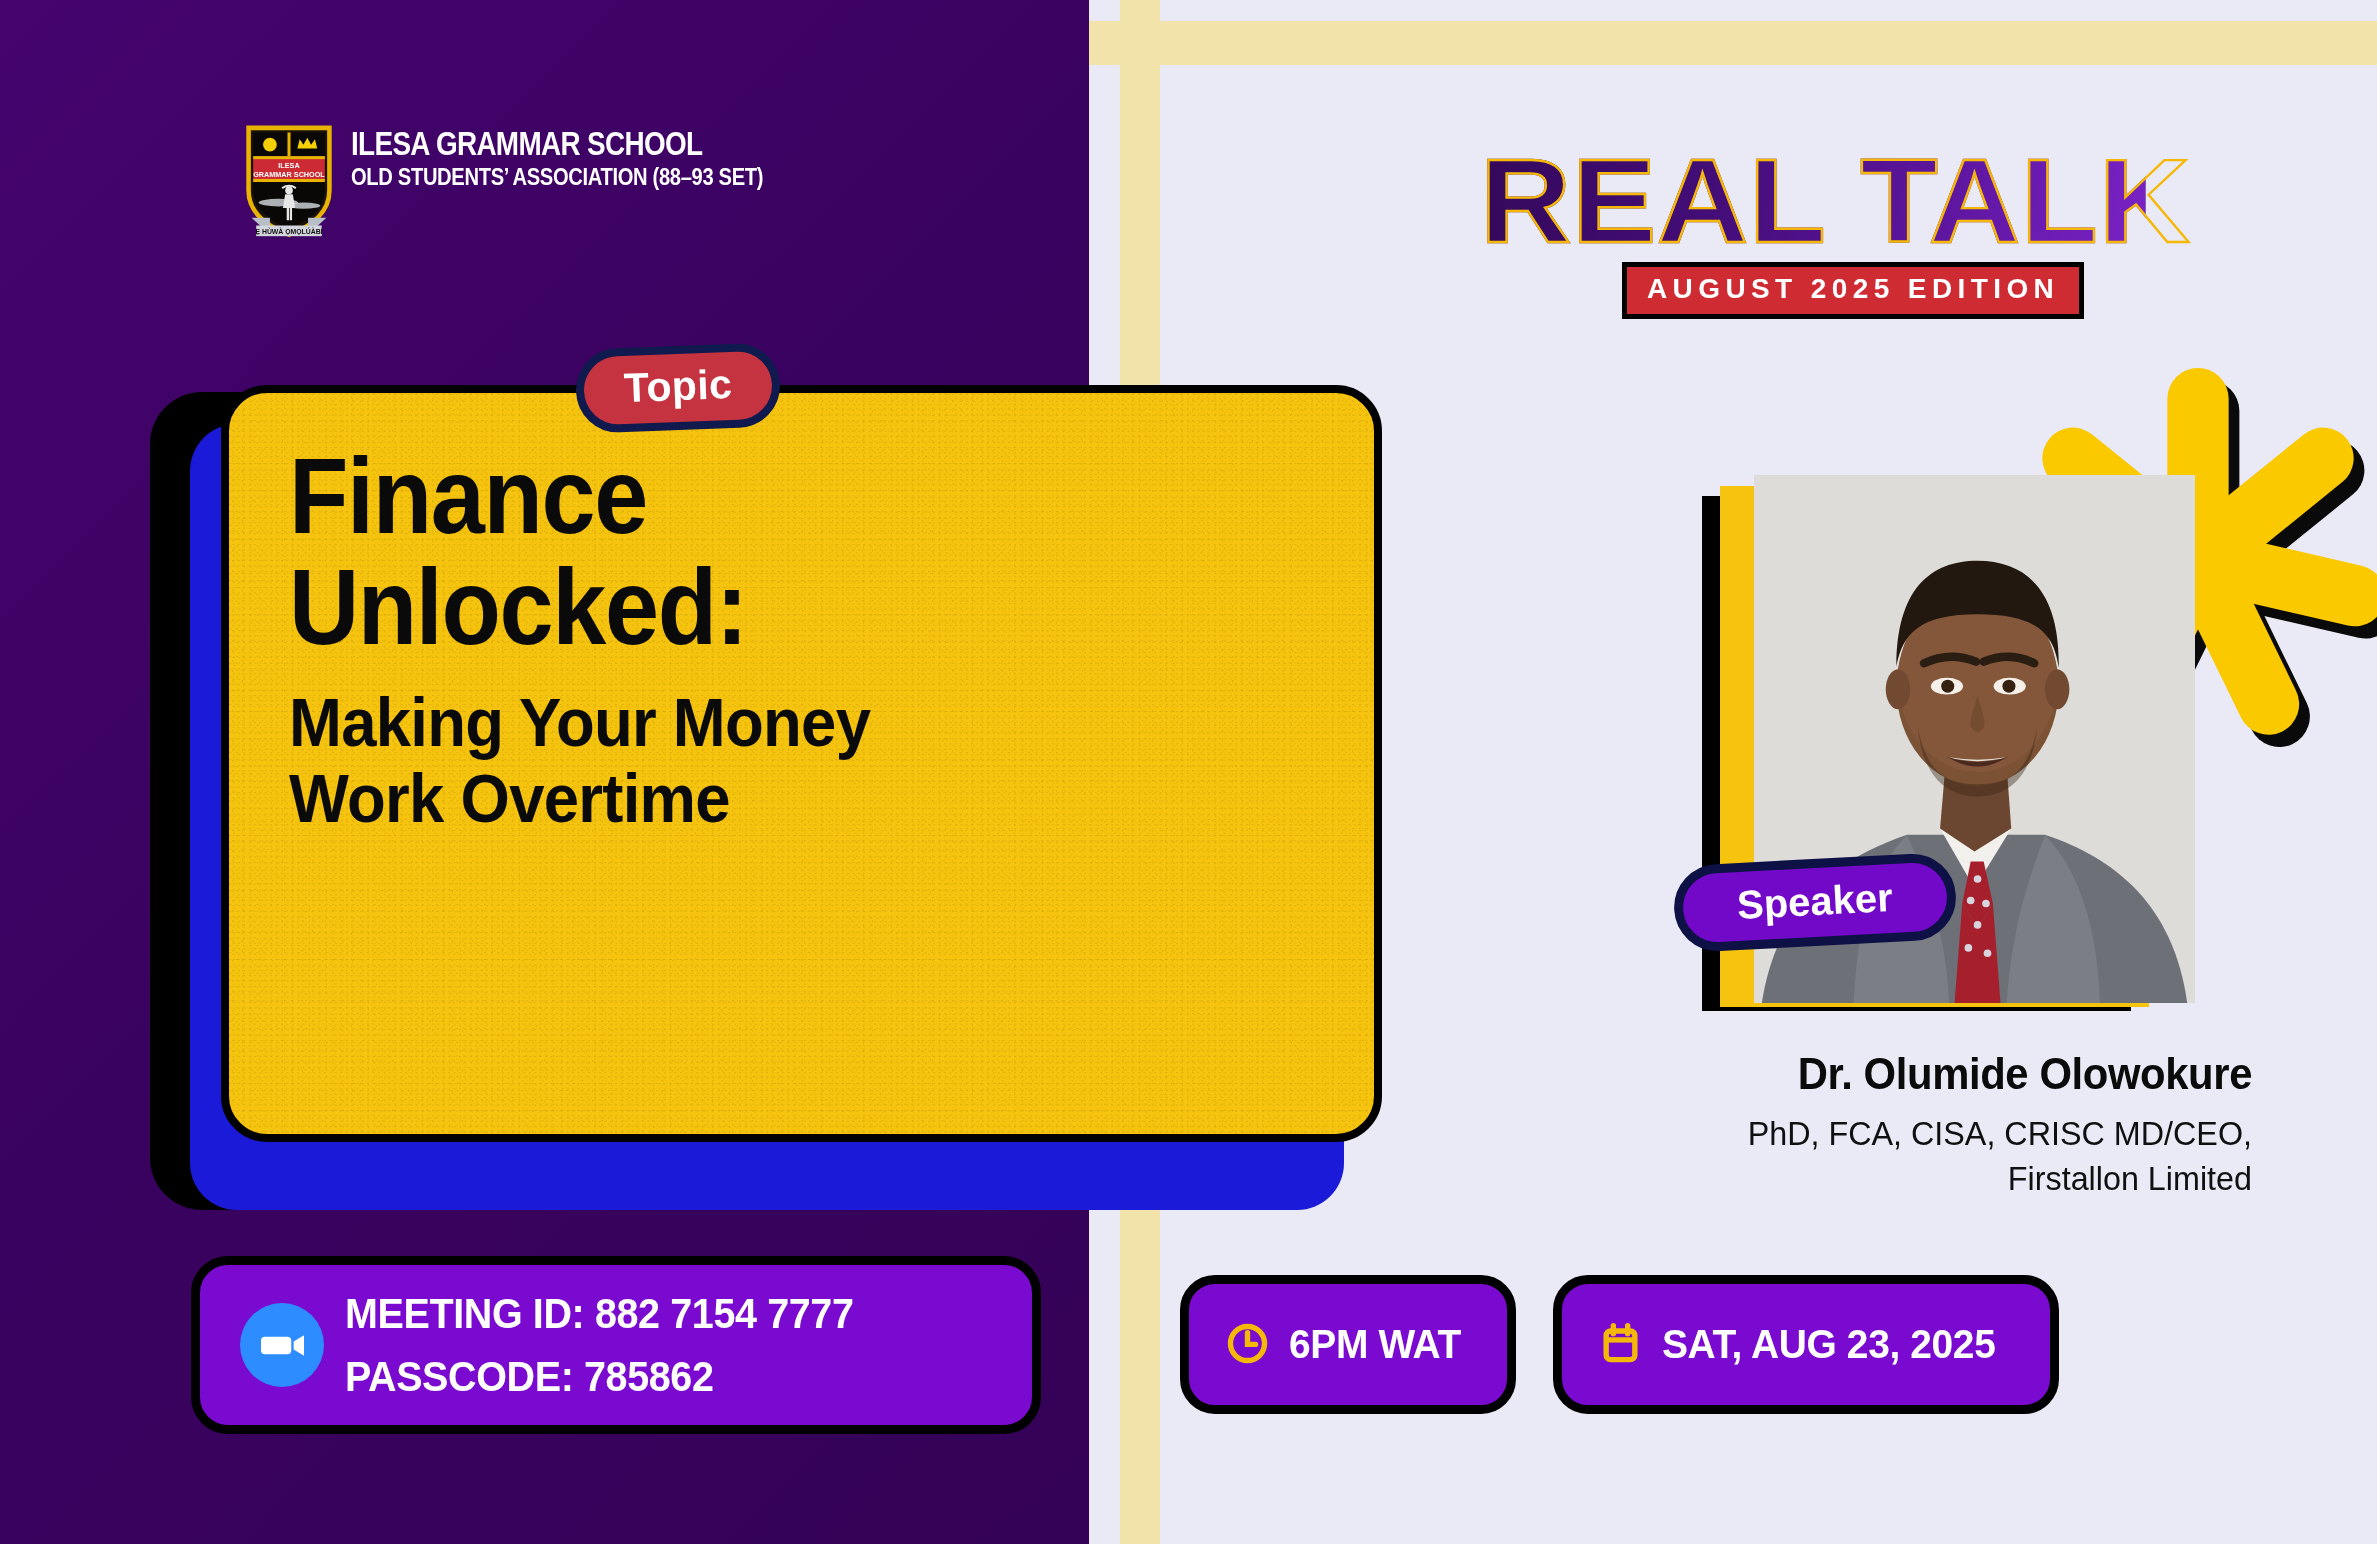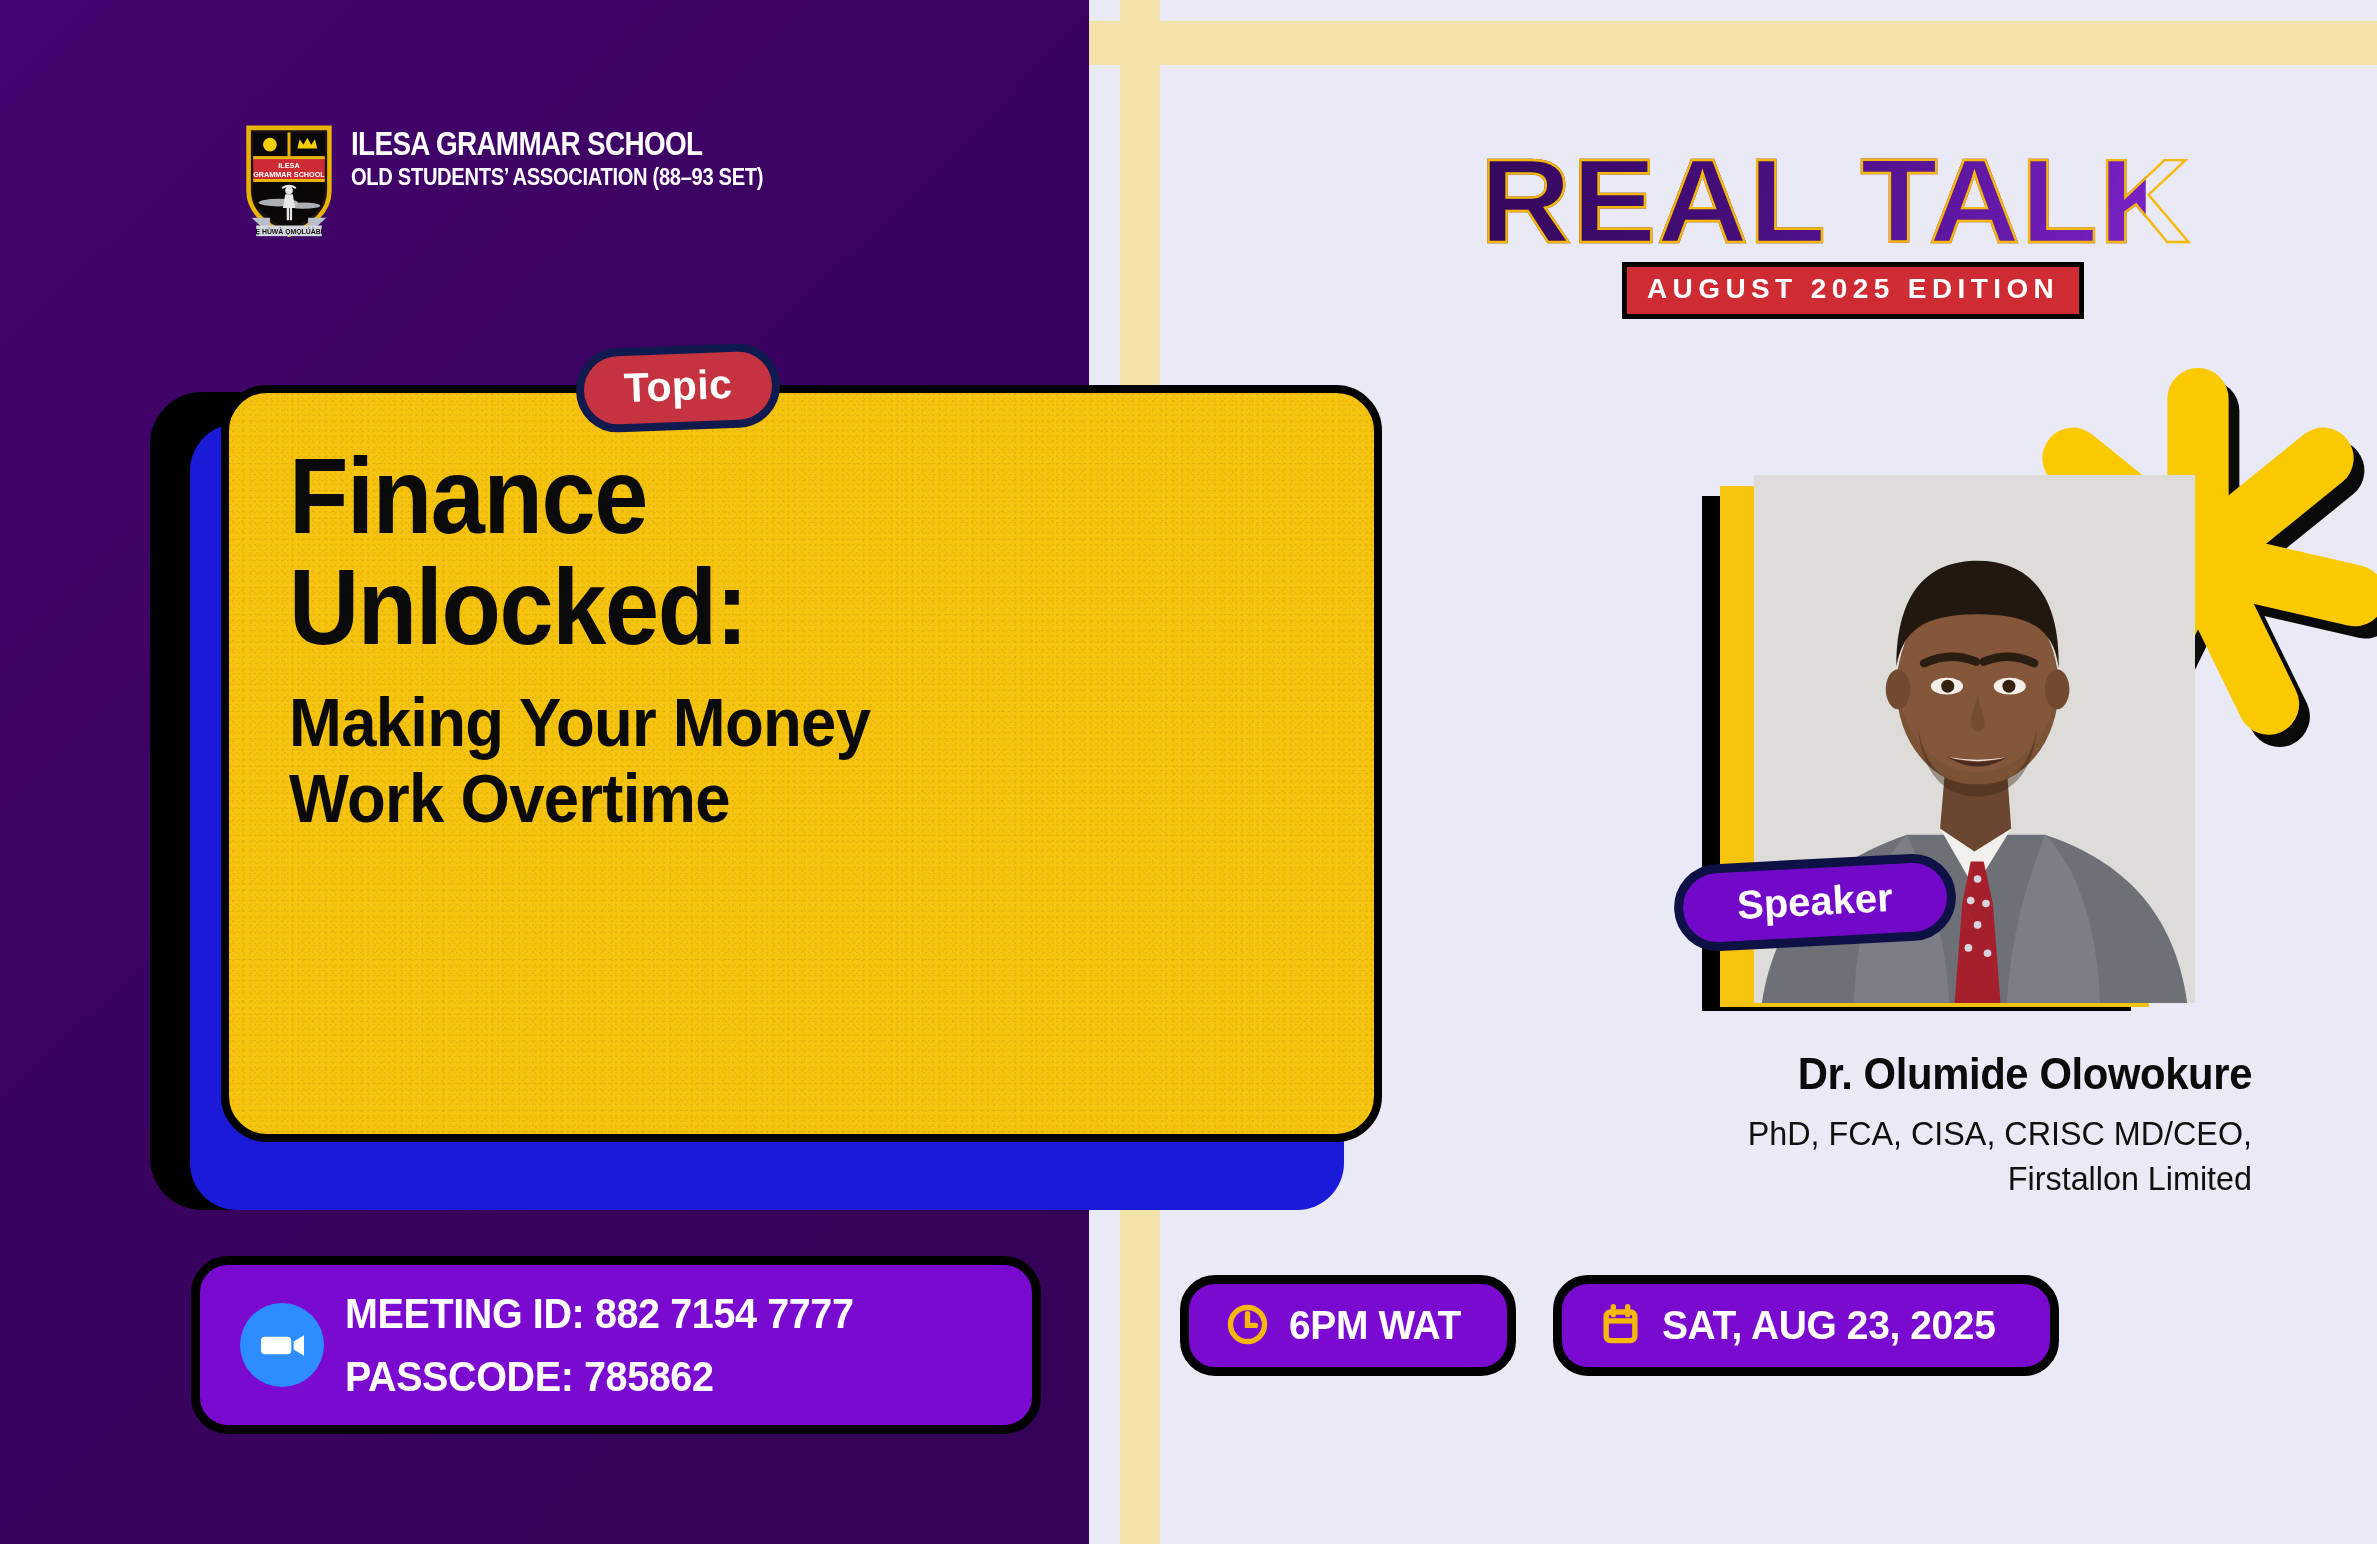--- a/index.html
+++ b/index.html
@@ -121,21 +121,21 @@
   .zoom-ico{width:84px;height:84px;border-radius:50%;background:#2d8cff;
     display:flex;align-items:center;justify-content:center;flex:none;}
   .zoom-lines{color:#fff;}
   .zoom-line{font-size:42px;font-weight:bold;letter-spacing:-0.4px;white-space:nowrap;
     transform:scaleX(.94);transform-origin:left center;line-height:1.5;}
 
   
   .pill-row{position:absolute;left:1180px;top:1275px;display:flex;gap:37px;}
   .info-pill{
     background:#7a0ad0;border:9.2px solid #000;border-radius:35px;
-    height:101px;display:flex;align-items:center;gap:20px;padding:0 37px;
+    height:139px;display:flex;align-items:center;gap:20px;padding:0 37px;
   }
   .info-pill .txt{color:#fff;font-size:41px;font-weight:bold;letter-spacing:-0.4px;
     white-space:nowrap;transform:scaleX(.95);transform-origin:left center;}
 
   
   .sb-black{position:absolute;left:1702px;top:496px;width:429px;height:515px;background:#000;}
   .sb-yellow{position:absolute;left:1720px;top:486px;width:429px;height:521px;background:#f6c40e;}
   .photo{
     position:absolute;left:1754px;top:475px;width:441px;height:528px;
     background:#dcdcd8;overflow:hidden;z-index:3;

